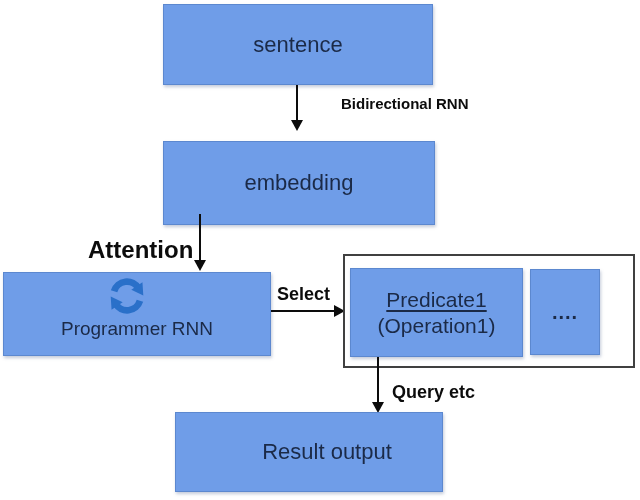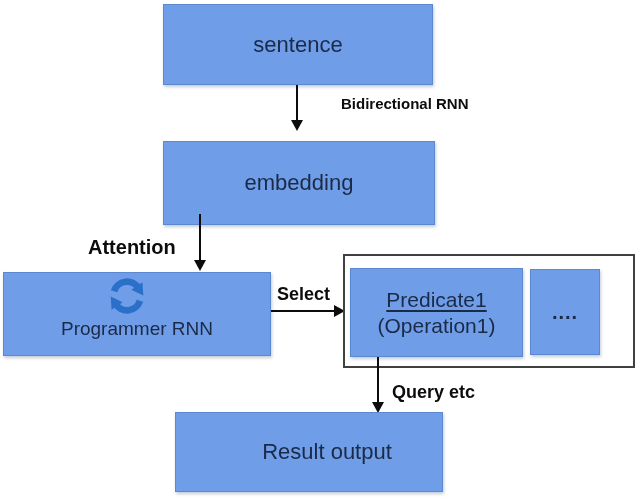--- a/index.html
+++ b/index.html
@@ -47,21 +47,21 @@
     border:2px solid var(--container-border,#404040);
     background:#ffffff;box-sizing:border-box;
   }
   #box-predicate{left:5px;top:12px;width:173px;height:89px;flex-direction:column;}
   #box-predicate .pred-line{font-size:21px;line-height:26px;}
   #box-predicate .pred-line.underlined{text-decoration:underline;text-underline-offset:3px;}
   #box-dots{left:185px;top:13px;width:70px;height:86px;}
   #box-dots .box-label{font-size:20px;font-weight:700;letter-spacing:1px;}
   #box-result{left:175px;top:412px;width:268px;height:80px;padding-left:36px;}
   #label-bidirectional{left:341px;top:95px;}
-  #label-attention{left:88px;top:236px;font-size:20px;}
+  #label-attention{left:88px;top:236px;font-size:24px;}
   #label-select{left:277px;top:284px;font-size:18px;}
   #label-query{left:392px;top:382px;font-size:18px;}
   #arrow1-line{left:296px;top:85px;height:38px;}
   #arrow1-head{left:291px;top:120px;}
   #arrow2-line{left:199px;top:214px;height:47px;}
   #arrow2-head{left:194px;top:260px;}
   #arrow3-line{left:271px;top:310px;width:66px;}
   #arrow3-head{left:334px;top:305px;}
   #arrow4-line{left:377px;top:357px;height:46px;}
   #arrow4-head{left:372px;top:402px;}

